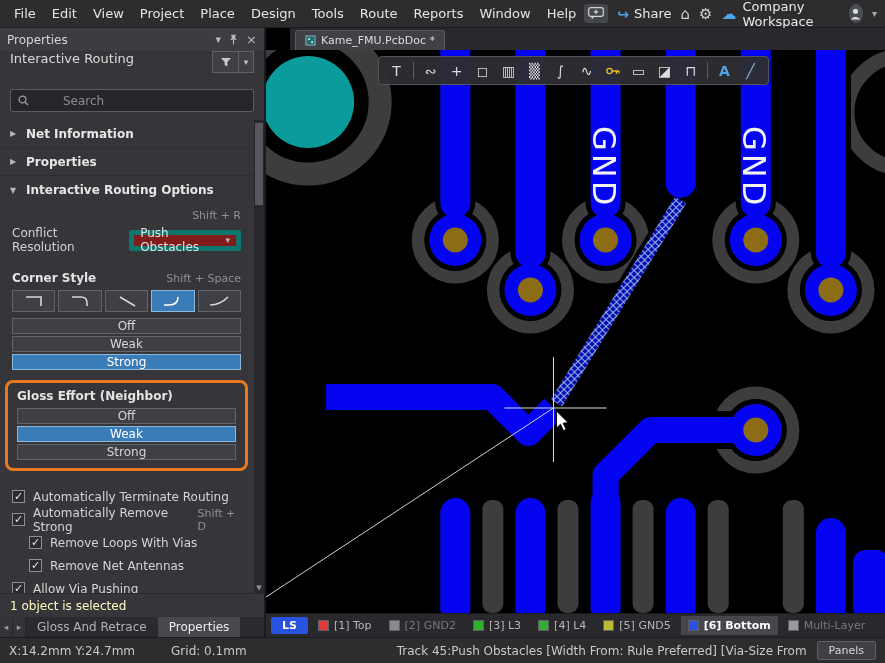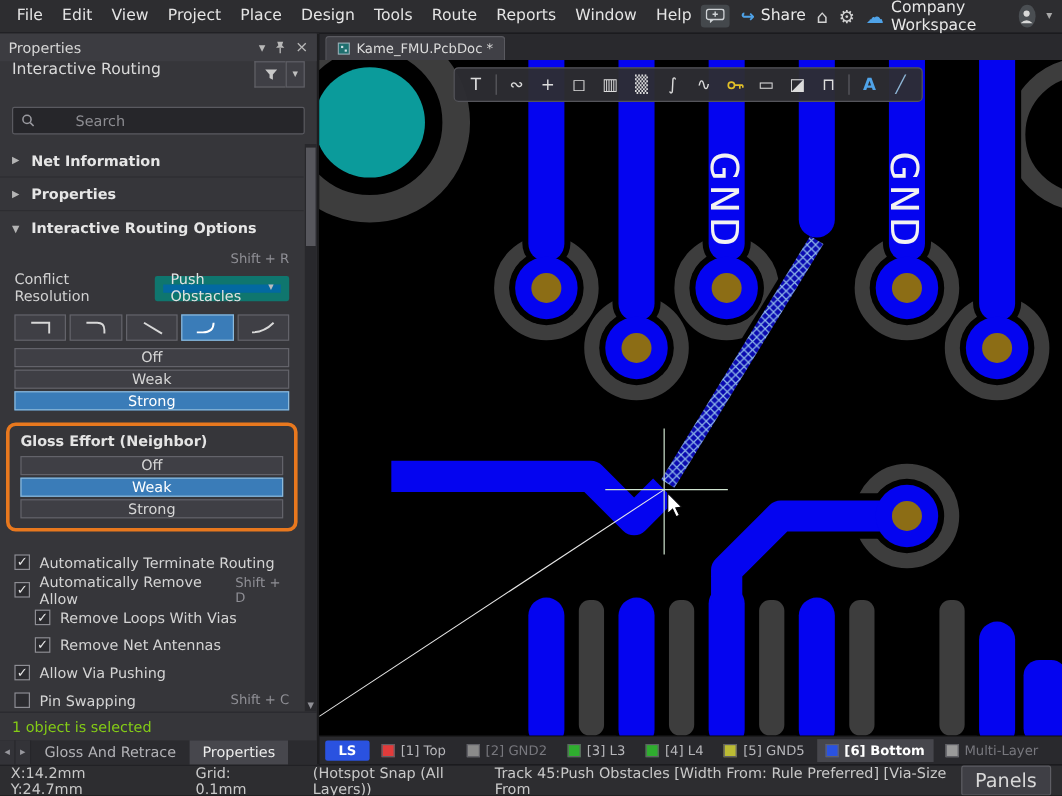--- a/index.html
+++ b/index.html
@@ -51,22 +51,22 @@
   .search-box input::placeholder { color:#8d8d92; }
 
   .p-scroll { flex:1; position:relative; overflow:hidden; padding-right:11px; }
   .sect { display:flex; align-items:center; gap:7px; height:28px; padding:0 10px;
     font-size:12px; font-weight:bold; color:#e6e6e6; border-bottom:1px solid #2d2d31; }
   .s-caret { font-size:8px; color:#b4b4b4; width:9px; }
   .shortcut { color:#8f8f95; font-size:11px; }
   .sc-line { display:flex; justify-content:flex-end; padding:5px 12px 1px; }
   .cr-row { display:flex; align-items:center; gap:10px; padding:3px 12px 8px; }
   .lbl { font-size:12px; color:#d2d2d2; }
-  .dropdown { margin-left:auto; width:116px; height:21px; background:#0369a1;
-    border:7px solid #0f766e; border-radius:2px; display:flex; align-items:center;
+  .dropdown { margin-left:auto; width:116px; height:21px; background:#7f1d1d;
+    border:5px solid #0f766e; border-radius:2px; display:flex; align-items:center;
     justify-content:space-between; padding:0 6px; font-size:12px; color:#e2e2e2; }
   .dd-caret { font-size:9px; color:#bcbcbc; }
   .lbl-row { display:flex; align-items:center; justify-content:space-between;
     padding:9px 12px 5px; }
   .lbl-row .glbl { font-weight:bold; color:#e4e4e4; }
   .corner-row { display:flex; gap:3px; padding:0 12px 6px; }
   .cbtn { width:44px; height:22px; background:#3f3f45; border:1px solid #63636a;
     display:flex; align-items:center; justify-content:center; color:#d8d8d8; }
   .cbtn.sel { background:#3a7cb8; border-color:#8db9da; color:#fff; }
   .seg { display:flex; gap:2px; padding:0 12px 4px;flex-direction:column; }
@@ -83,30 +83,30 @@
     font-size:11px; line-height:12px; text-align:center; color:#e6e6e6; flex:none; }
   .chk-lbl { font-size:12px; color:#d4d4d4; }
   .chk-row .shortcut { margin-left:auto; }
 
   .vscroll { position:absolute; top:0; right:0; bottom:0; width:10px; background:#28282c; }
   .vthumb { position:absolute; top:3px; left:1px; right:1px; height:82px; background:#57575d; }
   .vdown { position:absolute; bottom:1px; left:0; right:0; text-align:center;
     font-size:7px; color:#909096; }
 
   .p-selstatus { height:24px; border-top:1px solid #2a2a2e; display:flex; align-items:center;
-    padding:0 10px; font-size:12px; color:#84cc16; }
+    padding:0 10px; font-size:12px; color:#fef9c3; }
   .p-tabs { height:20px; background:#2b2b2f; display:flex; align-items:stretch; }
   .pt-arrow { width:13px; display:flex; align-items:center; justify-content:center;
     font-size:9px; color:#98989e; background:#333338; border-right:1px solid #26262a; }
   .p-tab { display:flex; align-items:center; padding:0 11px; font-size:12px; color:#b2b2b6; }
   .p-tab.active { background:#47474d; color:#ececec; }
 
   
   .editor { flex:1; display:flex; flex-direction:column; background:#000; min-width:0; }
-  .doctabs { height:22px; background:#29292d; display:flex; align-items:flex-end; }
+  .doctabs { height:22px; background:#29292d; display:flex; align-items:flex-end;margin-left:24px; }
   .doctab { height:20px; margin-left:5px; background:#404046; border:1px solid #5a5a60;
     border-bottom:none; border-radius:3px 3px 0 0; display:flex; align-items:center;
     gap:5px; padding:0 9px; font-size:11px; color:#dcdcdc; }
   .canvas { flex:1; position:relative; }
   .canvas > svg { position:absolute; inset:0; display:block; }
   .float-toolbar { position:absolute; left:112px; top:6px; height:29px;
     background:rgba(45,45,50,0.96); border:1px solid #54545a; border-radius:4px;
     display:flex; align-items:center; padding:0 5px; gap:1px; }
   .tb-icon { width:25px; height:23px; display:flex; align-items:center; justify-content:center;
     font-size:14px; }
@@ -121,21 +121,21 @@
   .ltab.active { background:#46464c; color:#ffffff; font-weight:bold; }
   .ltab.dim { color:#78787e; }
 
   
   .statusbar { height:26px; background:#2d2d30; border-top:1px solid #1c1c1e;
     display:flex; align-items:center; padding:0 9px; font-size:12px; color:#c9c9c9; }
   .sb-grid { margin-left:36px; }
   .sb-snap { margin-left:27px; }
   .sb-right { margin-left:auto; display:flex; align-items:center; gap:10px; }
   .panels-btn { background:#3f3f45; border:1px solid #5e5e64; border-radius:2px;
-    color:#d8d8d8; font-size:16px; font-family:inherit; padding:2px 11px; }
+    color:#d8d8d8; font-size:11px; font-family:inherit; padding:2px 11px; }
 </style>
 </head>
 <body>
 
 <div class="app">
 
   <div class="menubar">
     <div class="menu-item">File</div>
     <div class="menu-item">Edit</div>
     <div class="menu-item">View</div>
@@ -230,20 +230,24 @@
             <span class="shortcut">Shift + R</span>
           </div>
         <div class="cr-row">
           <span class="lbl">Conflict Resolution</span>
           <div class="dropdown">
             <span>Push Obstacles</span>
             <span class="dd-caret">▾</span>
           </div>
         </div>
 
+        <div class="lbl-row">
+          <span class="lbl glbl">Corner Style</span>
+          <span class="shortcut">Shift + Space</span>
+        </div>
         <div class="corner-row">
           <div class="cbtn">
             <svg width="24" height="14" viewBox="0 0 24 14">
                 <path d="M4 3h15v9" fill="none" stroke="currentColor" stroke-width="1.6"></path>
               </svg>
           </div>
           <div class="cbtn">
             <svg width="24" height="14" viewBox="0 0 24 14">
                 <path d="M4 3h9q6 0 6 6v3" fill="none" stroke="currentColor" stroke-width="1.6"></path>
               </svg>
@@ -282,21 +286,21 @@
           </div>
         </div>
 
         <div class="chk-list">
           <div class="chk-row">
             <span class="box">✓</span>
             <span class="chk-lbl">Automatically Terminate Routing</span>
           </div>
           <div class="chk-row">
             <span class="box">✓</span>
-            <span class="chk-lbl">Automatically Remove Allow</span>
+            <span class="chk-lbl">Automatically Remove Strong</span>
             <span class="shortcut">Shift + D</span>
           </div>
           <div class="chk-row indent">
             <span class="box">✓</span>
             <span class="chk-lbl">Remove Loops With Vias</span>
           </div>
           <div class="chk-row indent">
             <span class="box">✓</span>
             <span class="chk-lbl">Remove Net Antennas</span>
           </div>
@@ -509,19 +513,18 @@
           <span class="sq" style="background-color: rgb(154, 154, 154);"></span>
           <span>Multi-Layer</span>
         </div>
       </div>
     </div>
   </div>
 
   <div class="statusbar">
     <span>X:14.2mm Y:24.7mm</span>
     <span class="sb-grid">Grid: 0.1mm</span>
-    <span class="sb-snap">(Hotspot Snap (All Layers))</span>
     <div class="sb-right">
       <span>Track 45:Push Obstacles [Width From: Rule Preferred] [Via-Size From</span>
       <button class="panels-btn">Panels</button>
     </div>
   </div>
 </div>
 
 </body></html>

